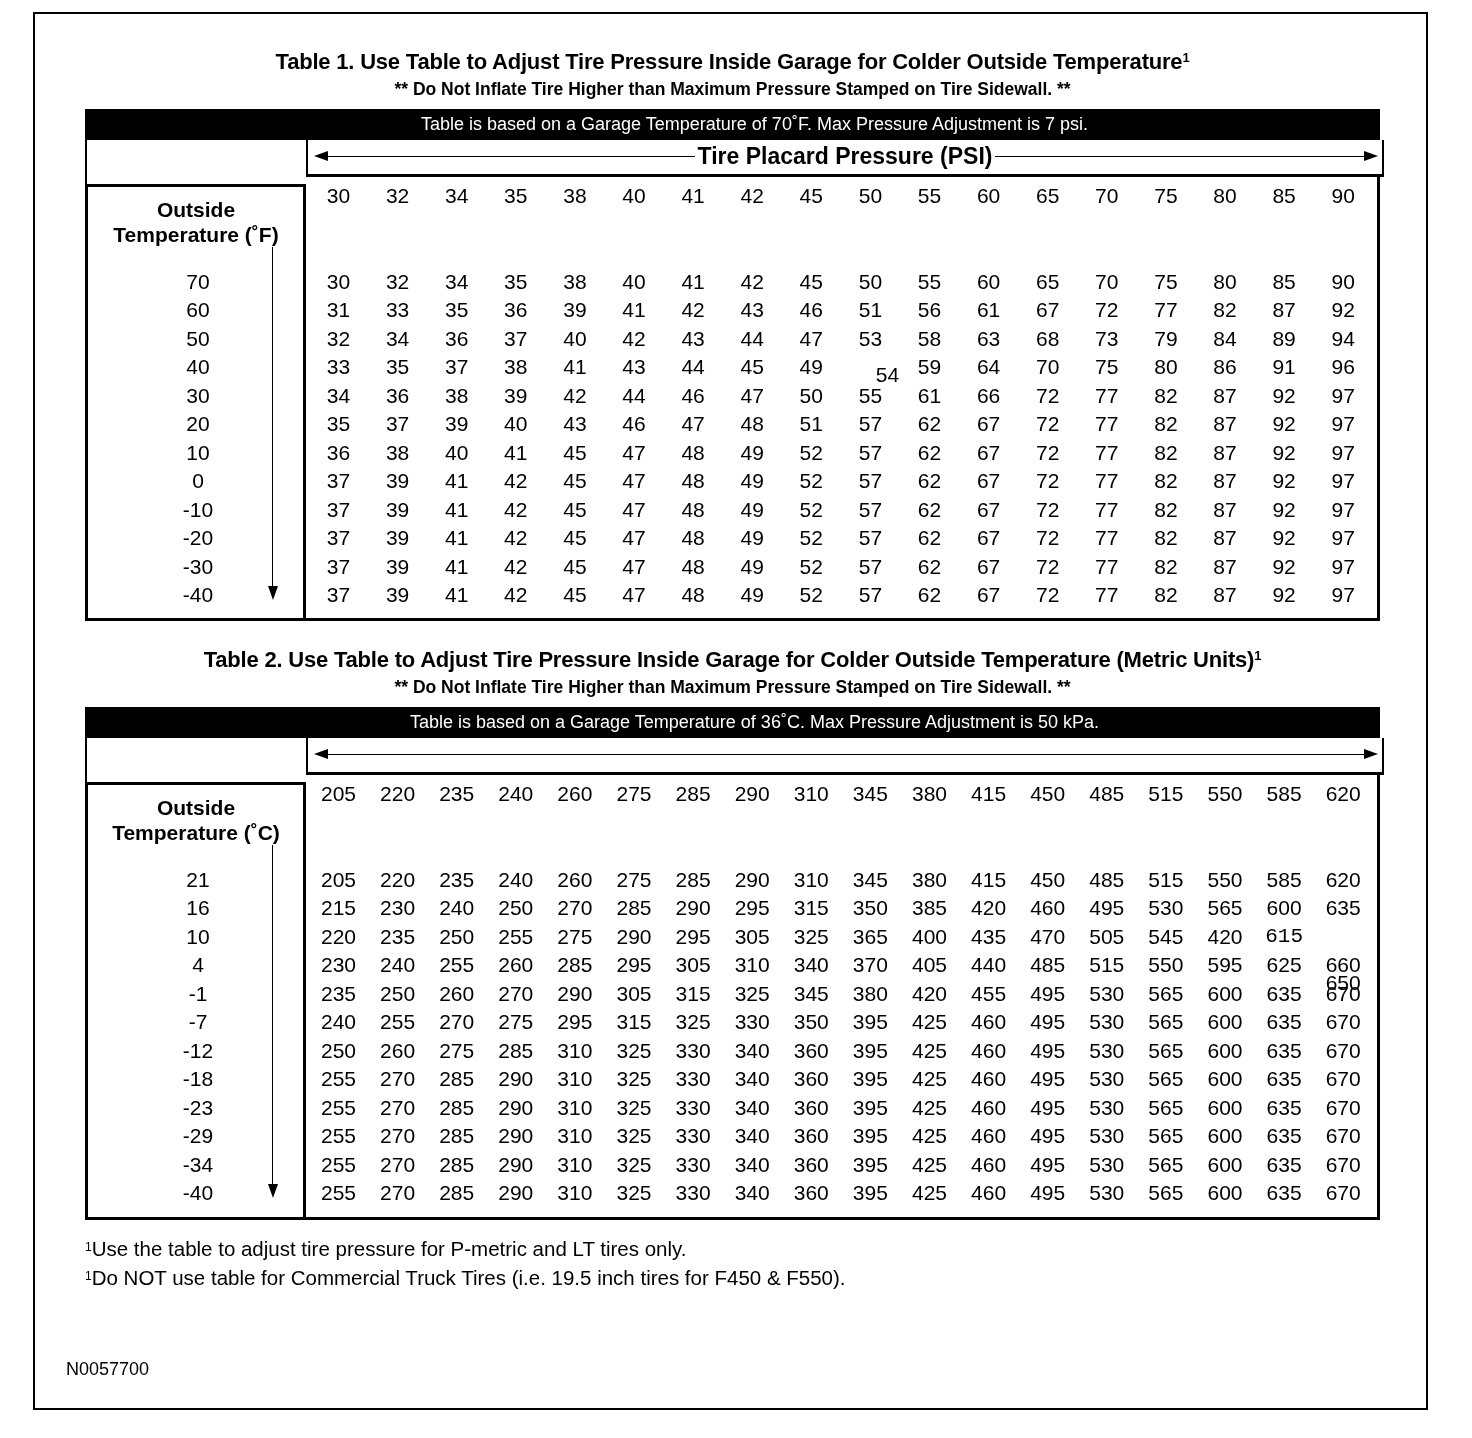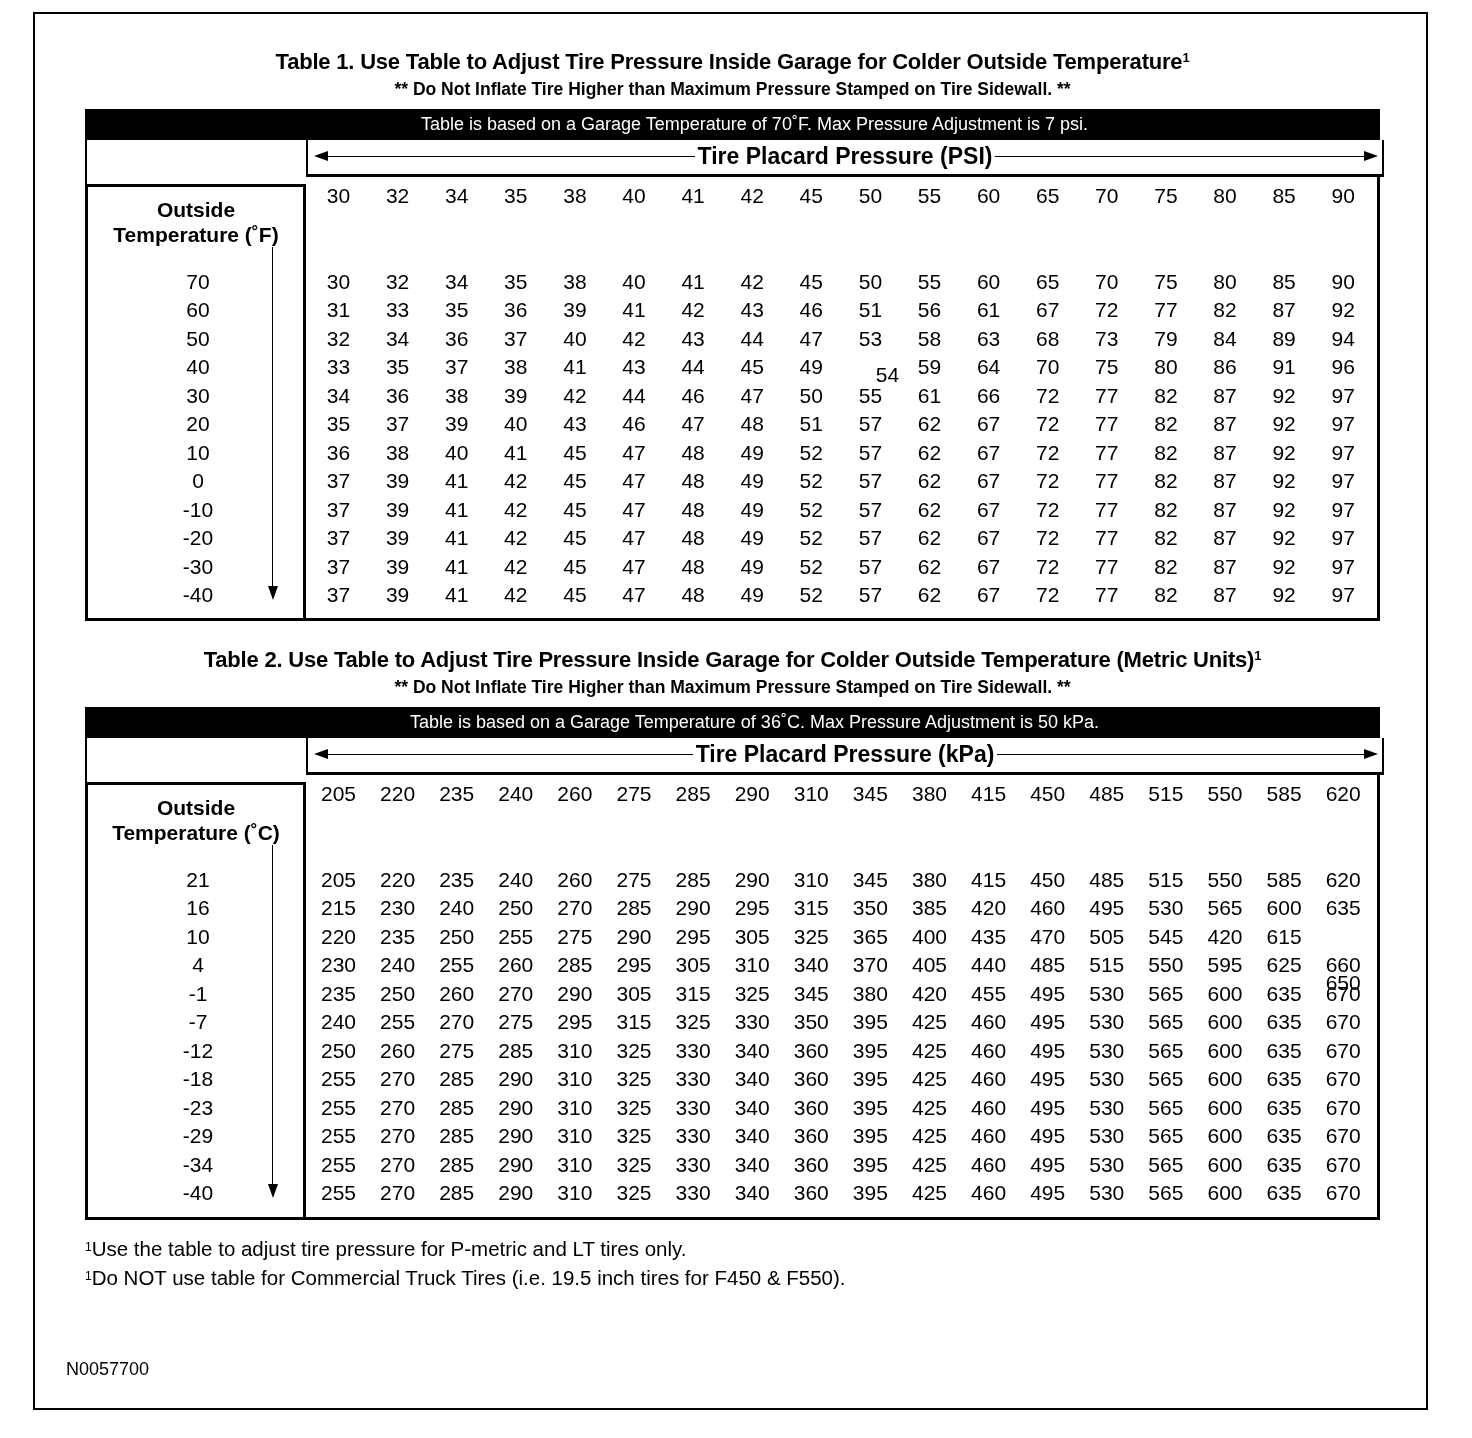--- a/index.html
+++ b/index.html
@@ -322,21 +322,20 @@
 <div class="title" style="top:648px;"><span>Table 2. Use Table to Adjust Tire Pressure Inside Garage for Colder Outside Temperature (Metric Units)</span><sup>1</sup></div>
 <div class="subtitle" style="top:677px;">** Do Not Inflate Tire Higher than Maximum Pressure Stamped on Tire Sidewall. **</div>
 
 <div class="tbl" id="tbl1" style="top:707px; height:513px;">
   <div class="blackbar"><span>Table is based on a Garage Temperature of 36˚C. Max Pressure Adjustment is 50 kPa.</span></div>
   <div class="hdr-left"></div>
   <div class="placard">
     <div class="line" style="left: 12px; right: 12px;"></div>
     <div class="arrow-l"></div>
     <div class="arrow-r"></div>
-    <div class="label"><span>Tire Placard Pressure (kPa)</span></div>
   </div>
   <div class="leftcol" style="top:75px; height:438px;">
     <div class="head" style="top:10px;">Outside</div>
     <div class="head" style="top:35px;">Temperature (˚C)</div>
     <div class="vline" style="top:60px; height:345px;"></div>
     <div class="varrow" style="top:399px;"></div>
     <div class="temps">
         <div class="temp" style="top: 81px;">21</div>
         <div class="temp" style="top: 109.45px;">16</div>
         <div class="temp" style="top: 137.9px;">10</div>
@@ -415,21 +414,21 @@
       <div class="cell" style="left: 357.6px; top: 150.9px;">295</div>
       <div class="cell" style="left: 416.7px; top: 150.9px;">305</div>
       <div class="cell" style="left: 475.8px; top: 150.9px;">325</div>
       <div class="cell" style="left: 534.9px; top: 150.9px;">365</div>
       <div class="cell" style="left: 594px; top: 150.9px;">400</div>
       <div class="cell" style="left: 653.1px; top: 150.9px;">435</div>
       <div class="cell" style="left: 712.2px; top: 150.9px;">470</div>
       <div class="cell" style="left: 771.3px; top: 150.9px;">505</div>
       <div class="cell" style="left: 830.4px; top: 150.9px;">545</div>
       <div class="cell" style="left: 889.5px; top: 150.9px;">420</div>
-      <div class="cell" style="left: 948.6px; top: 150.9px;">615</div>
+      <div class="cell" style="left: 948.6px; top: 150.9px; font-family: Liberation Mono, monospace;">615</div>
       <div class="cell" style="left: 1007.7px; top: 150.9px; margin-top: 46px;">650</div>
       <div class="cell" style="left: 3px; top: 179.35px;">230</div>
       <div class="cell" style="left: 62.1px; top: 179.35px;">240</div>
       <div class="cell" style="left: 121.2px; top: 179.35px;">255</div>
       <div class="cell" style="left: 180.3px; top: 179.35px;">260</div>
       <div class="cell" style="left: 239.4px; top: 179.35px;">285</div>
       <div class="cell" style="left: 298.5px; top: 179.35px;">295</div>
       <div class="cell" style="left: 357.6px; top: 179.35px;">305</div>
       <div class="cell" style="left: 416.7px; top: 179.35px;">310</div>
       <div class="cell" style="left: 475.8px; top: 179.35px;">340</div>

